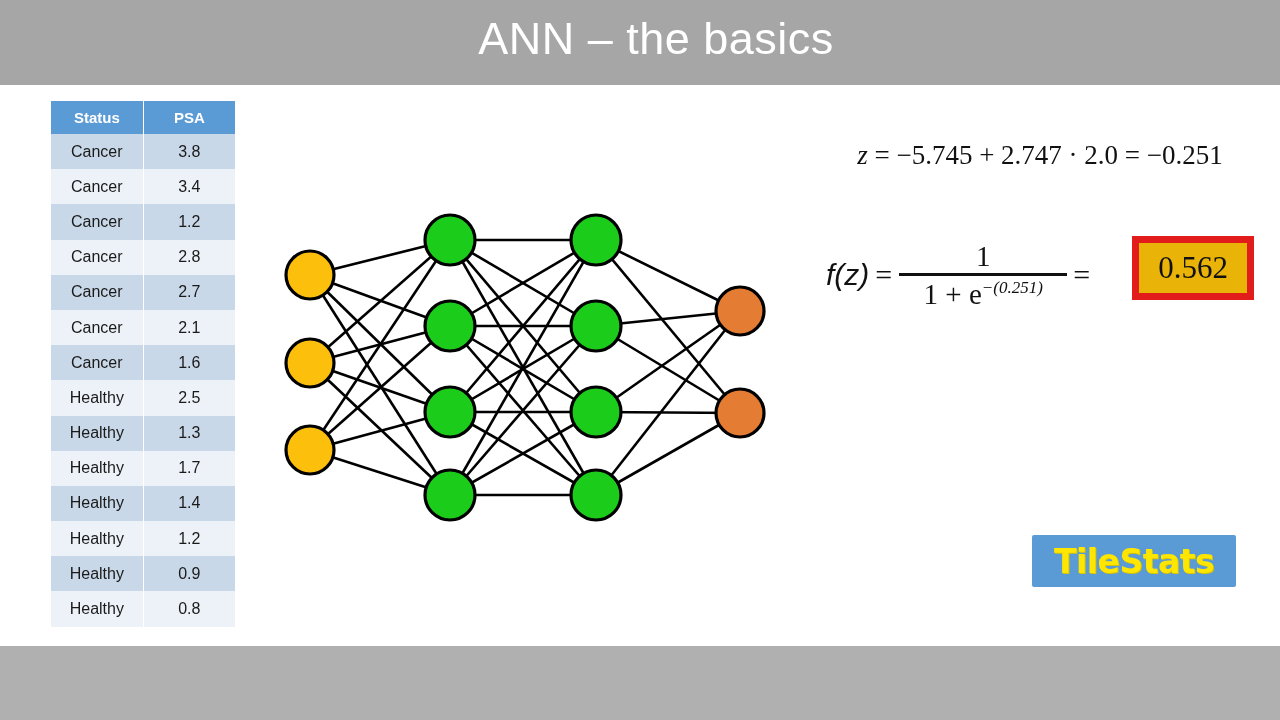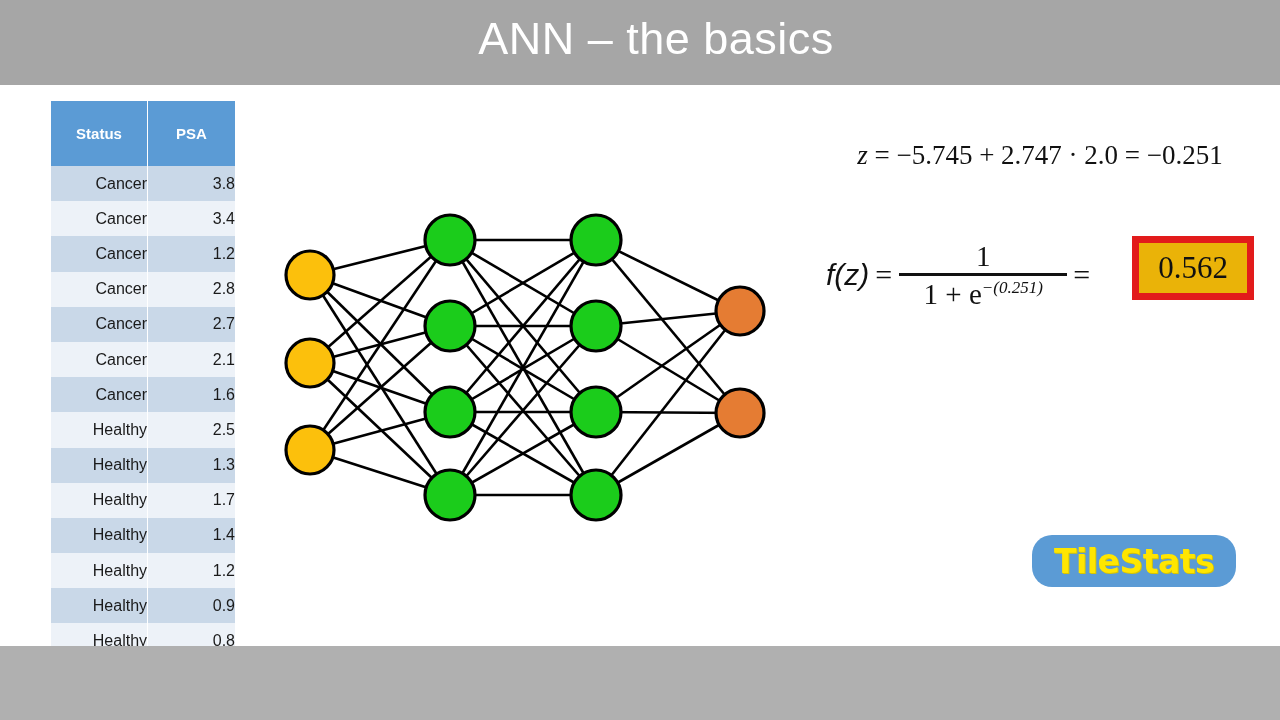--- a/index.html
+++ b/index.html
@@ -62,25 +62,25 @@
     border-spacing: 1px 0;
     font-size: 16px;
   }
   .data-table th {
     background: #5b9bd5;
     color: #ffffff;
     font-weight: bold;
     font-size: 15px;
     height: 33px;
     text-align: center;
-    padding: 16px;
+    padding: 0;
   }
   .data-table td {
     height: 35.2px;
-    text-align: right;
+    text-align: center;
     padding: 0;
     color: #1a1a1a;
     font-size: 16px;
     font-family: "Liberation Sans", sans-serif;
   }
   .data-table tr.row-odd td { background: #c9d8e8; }
   .data-table tr.row-even td { background: #edf2f8; }
   .col-status { width: 92px; }
   .col-psa { width: 92px; }
 
@@ -190,21 +190,21 @@
   }
 
   
   .logo {
     position: absolute;
     left: 1032px;
     top: 535px;
     width: 204px;
     height: 52px;
     background: #5b9bd5;
-    border-radius: 20px;
+    border-radius: 2px;
     display: flex;
     align-items: center;
     justify-content: center;
   }
   .logo .logo-text {
     color: #ffe600;
     font-size: 33px;
     font-weight: bold;
     font-family: "DejaVu Sans", sans-serif;
     letter-spacing: -0.5px;

